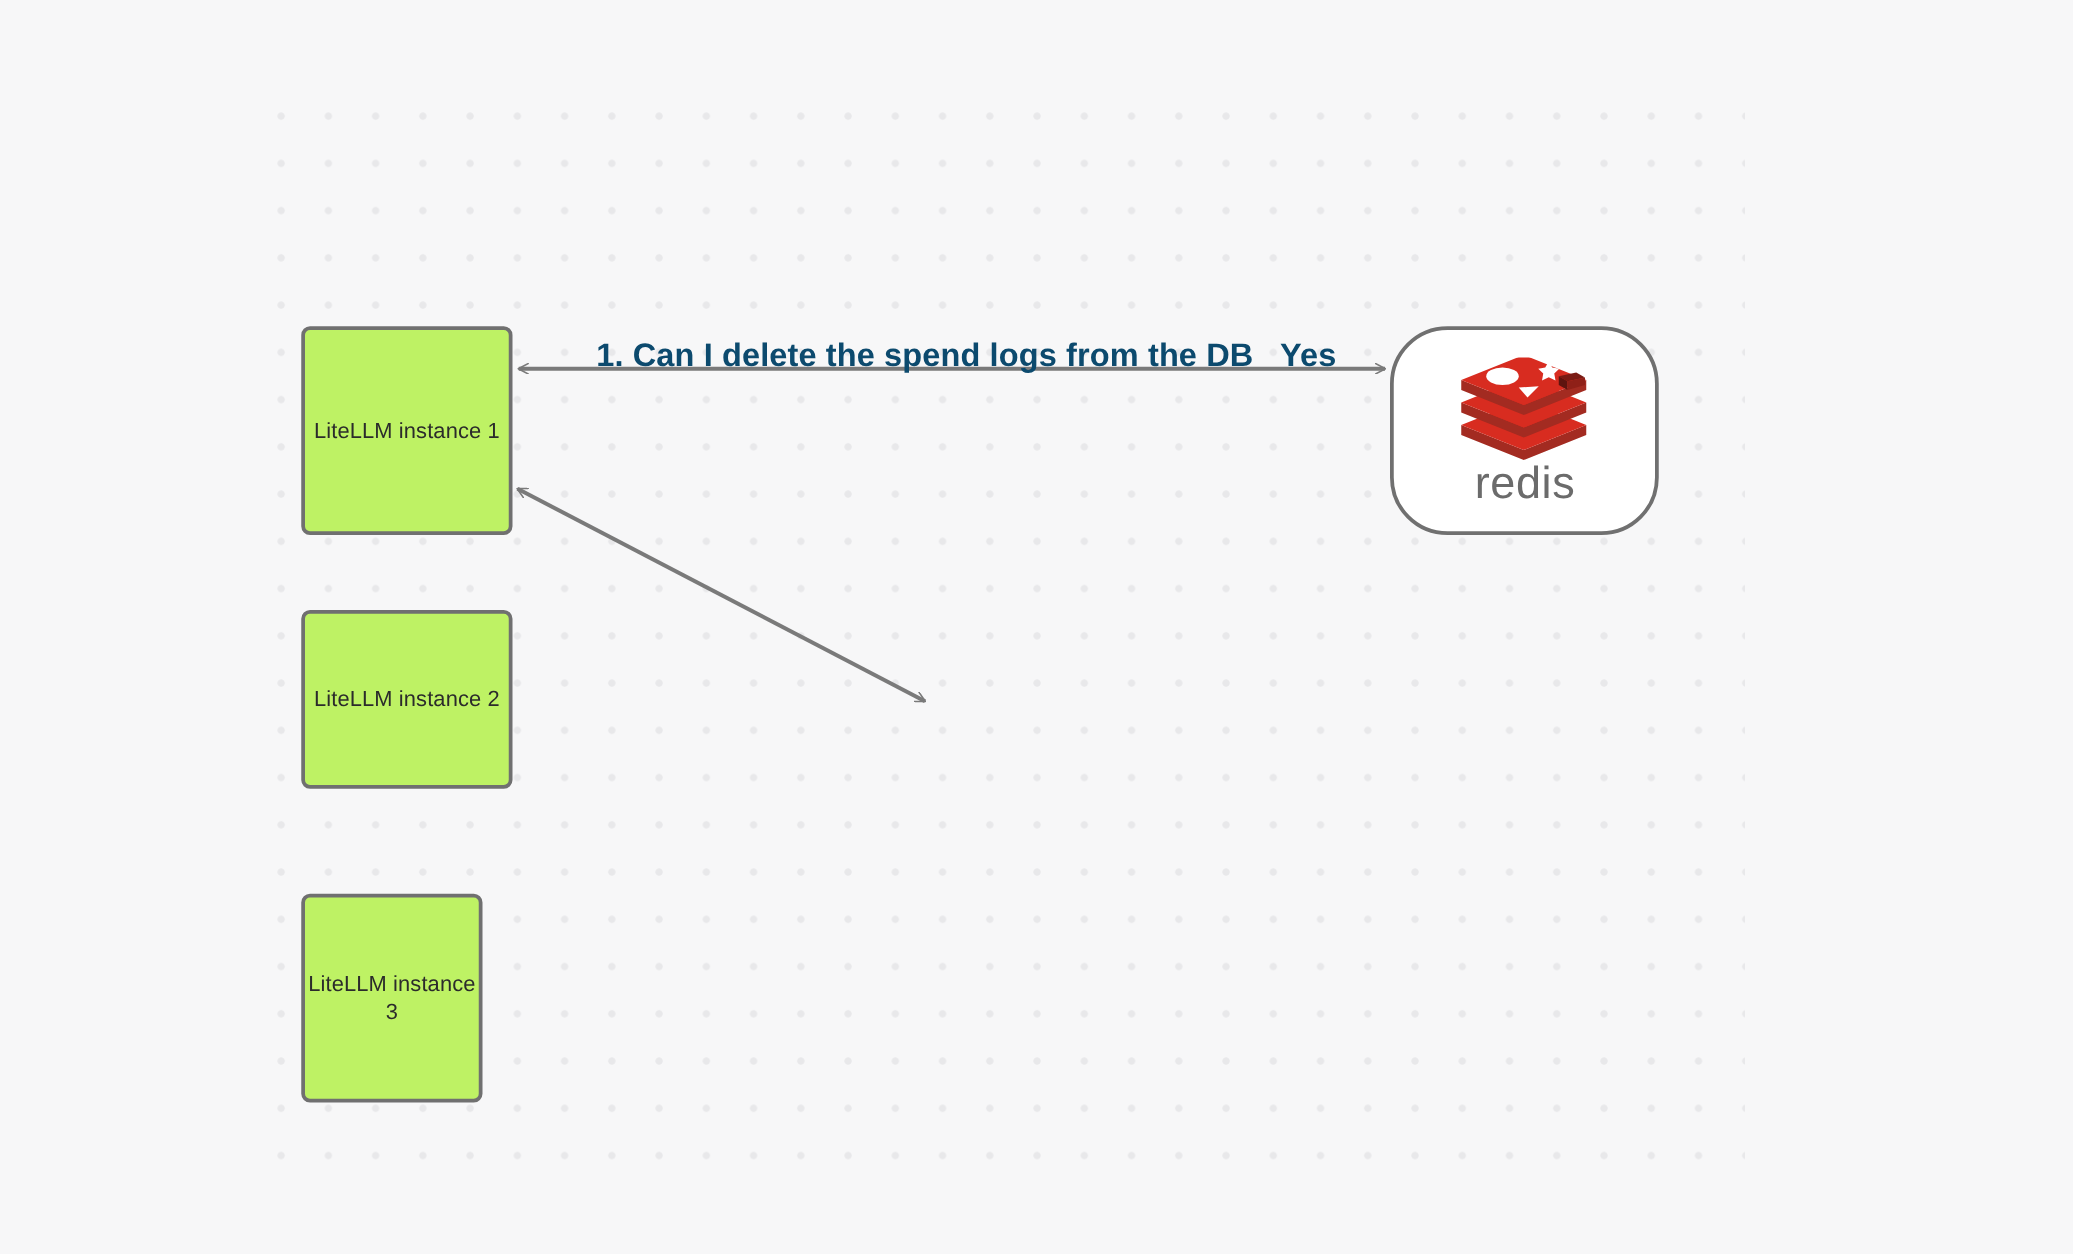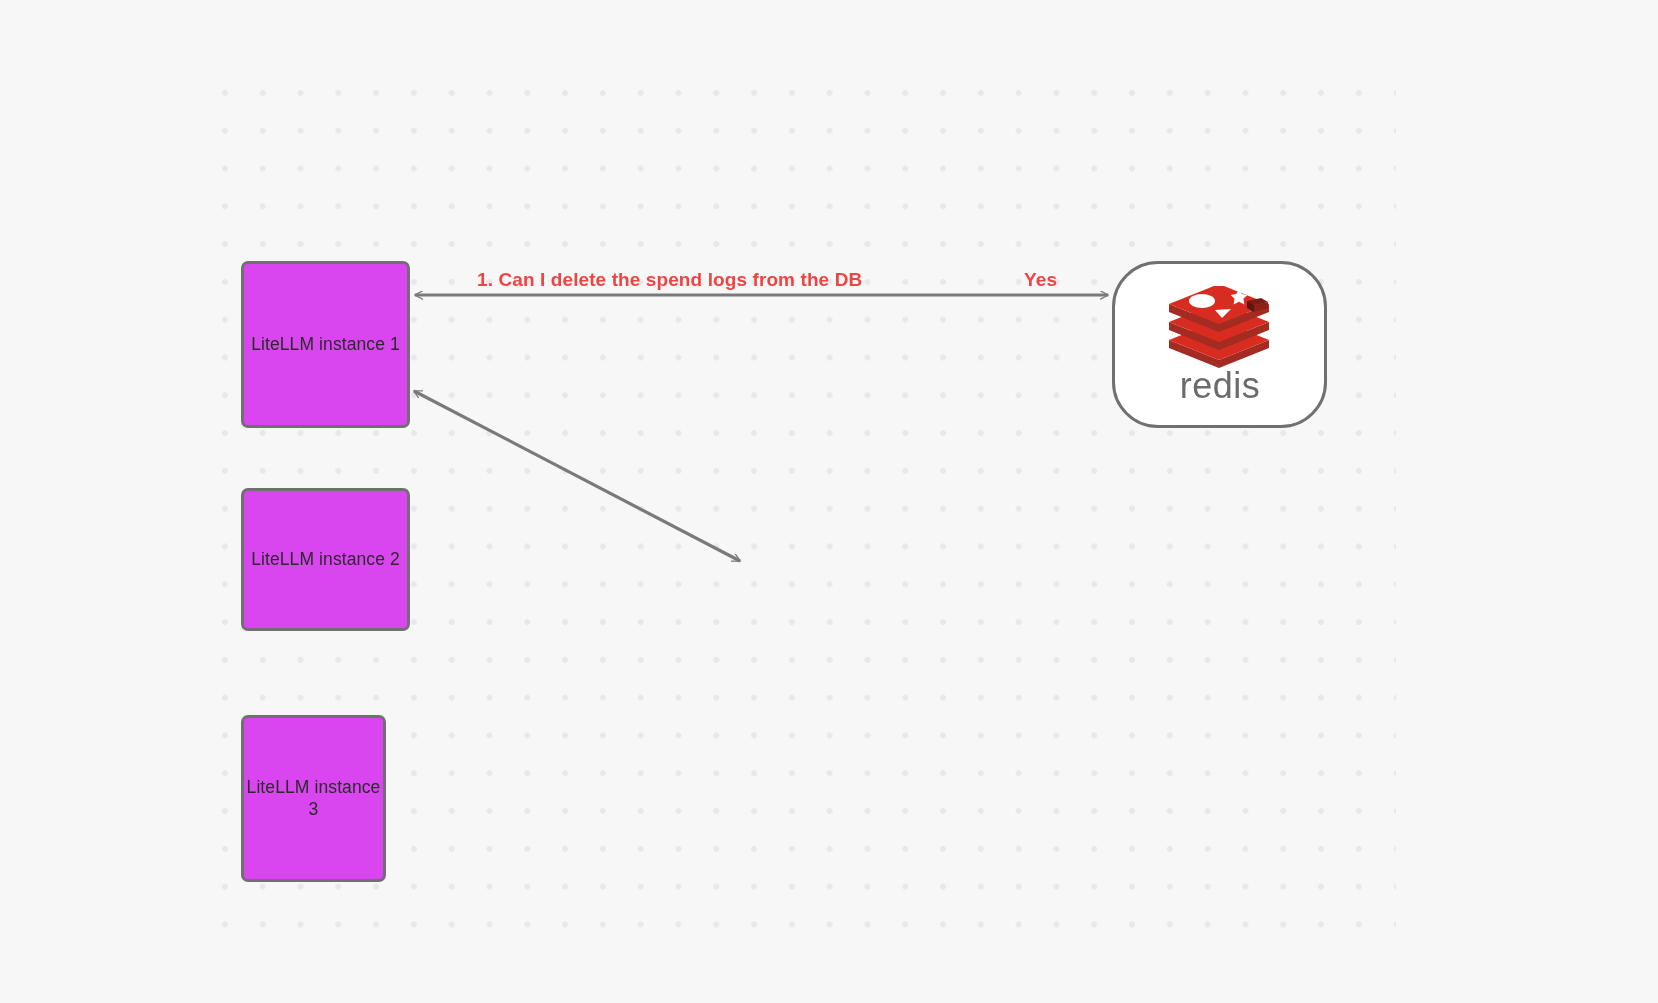--- a/index.html
+++ b/index.html
@@ -31,21 +31,21 @@
     height: 864px;
     background-image: radial-gradient(circle, #e8e8ea 2.6px, rgba(232,232,234,0) 3.2px);
     background-size: 37.8px 37.8px;
     background-position: 0 0;
     pointer-events: none;
   }
 
   
   .node-box {
     position: absolute;
-    background: #d946ef;
+    background: #bef264;
     border: 3px solid #707070;
     border-radius: 7px;
     box-sizing: border-box;
     display: flex;
     align-items: center;
     justify-content: center;
   }
   .node-label {
     font-size: 17.5px;
     color: #2b2b2b;
@@ -108,23 +108,23 @@
     position: absolute;
     left: 0; top: 0;
     width: 1658px;
     height: 1003px;
     pointer-events: none;
   }
 
   
   .edge-label {
     position: absolute;
-    font-size: 19px;
+    font-size: 26px;
     font-weight: bold;
-    color: #ef4444;
+    color: #0c4a6e;
     white-space: nowrap;
     letter-spacing: .1px;
   }
   #label-step-1 { left: 477px; top: 269px; }
   #label-yes    { left: 1024px; top: 269px; }
   #label-step-2 { left: 553px; top: 435px; }
 </style>
 </head>
 <body>
 

